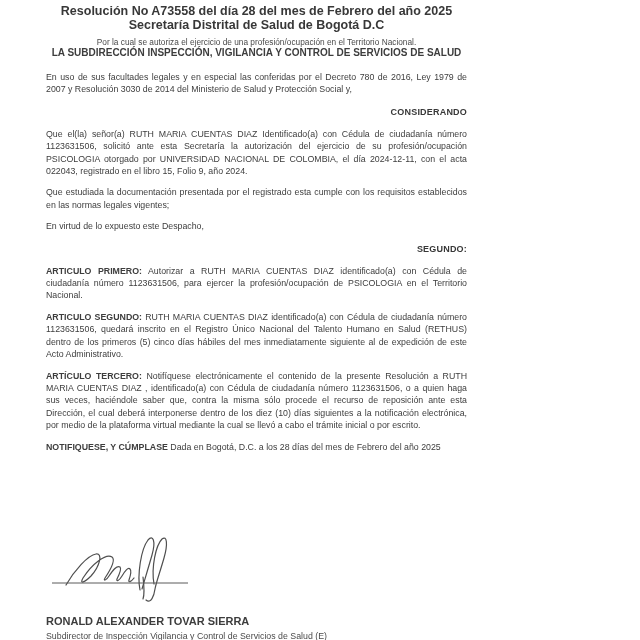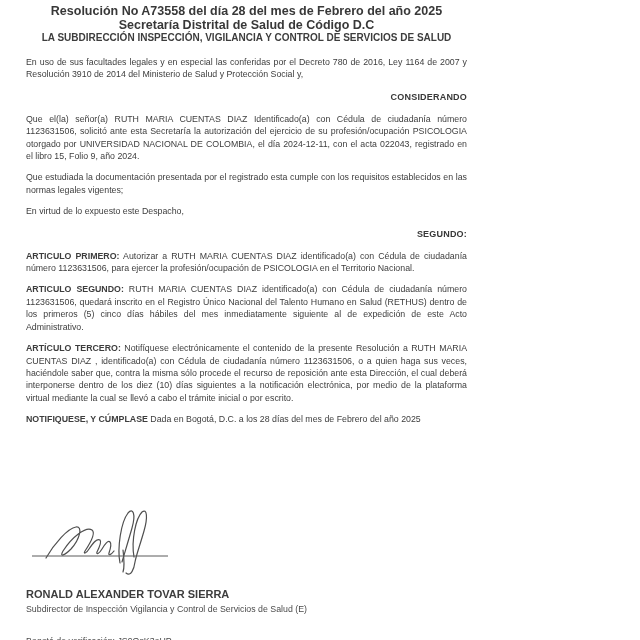--- a/index.html
+++ b/index.html
@@ -8,21 +8,21 @@
     background: #ffffff;
   }
   .page {
     position: relative;
     width: 512px;
     height: 640px;
     background: #ffffff;
     font-family: "Liberation Sans", sans-serif;
     color: #3d3d3d;
     box-sizing: border-box;
-    padding: 4px 45px 0 26px;
+    padding: 4px 45px 0 46px;
     overflow: hidden;
   }
   .title {
     font-size: 12.5px;
     font-weight: bold;
     text-align: center;
     line-height: 14px;
     color: #383838;
   }
   .subtitle {
@@ -76,25 +76,26 @@
     margin-top: 22px;
     color: #4a4a4a;
   }
 </style>
 </head>
 <body>
 
 <div class="page">
 
   <div class="title">Resolución No A73558 del día 28 del mes de Febrero del año 2025</div>
-  <div class="title">Secretaría Distrital de Salud de Código D.C</div>
+  <div class="title">Secretaría Distrital de Salud de Bogotá D.C</div>
 
+  <div class="subtitle">Por la cual se autoriza el ejercicio de una profesión/ocupación en el Territorio Nacional.</div>
   <div class="subtitle bold">LA SUBDIRECCIÓN INSPECCIÓN, VIGILANCIA Y CONTROL DE SERVICIOS DE SALUD</div>
 
-  <p class="body first">En uso de sus facultades legales y en especial las conferidas por el Decreto 780 de 2016, Ley 1164 de 2007 y Resolución 3910 de 2014 del Ministerio de Salud y Protección Social y,</p>
+  <p class="body first">En uso de sus facultades legales y en especial las conferidas por el Decreto 780 de 2016, Ley 1979 de 2007 y Resolución 3030 de 2014 del Ministerio de Salud y Protección Social y,</p>
 
   <div class="heading">CONSIDERANDO</div>
 
   <p class="body">Que el(la) señor(a) RUTH MARIA CUENTAS DIAZ Identificado(a) con Cédula de ciudadanía número 1123631506, solicitó ante esta Secretaría la autorización del ejercicio de su profesión/ocupación PSICOLOGIA otorgado por UNIVERSIDAD NACIONAL DE COLOMBIA, el día 2024-12-11, con el acta 022043, registrado en el libro 15, Folio 9, año 2024.</p>
   <p class="body">Que estudiada la documentación presentada por el registrado esta cumple con los requisitos establecidos en las normas legales vigentes;</p>
   <p class="body">En virtud de lo expuesto este Despacho,</p>
 
   <div class="heading">SEGUNDO:</div>
 
   <p class="body"><strong>ARTICULO PRIMERO:</strong><span> Autorizar a RUTH MARIA CUENTAS DIAZ identificado(a) con Cédula de ciudadanía número 1123631506, para ejercer la profesión/ocupación de PSICOLOGIA en el Territorio Nacional.</span></p>

